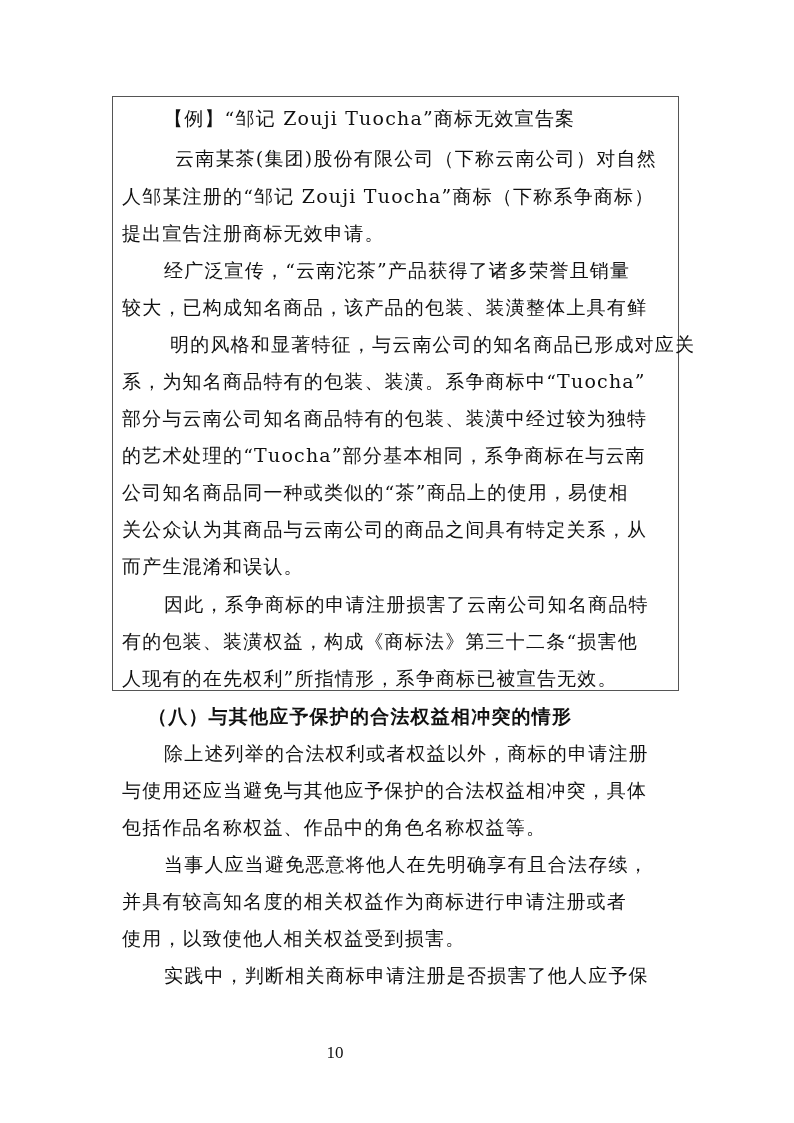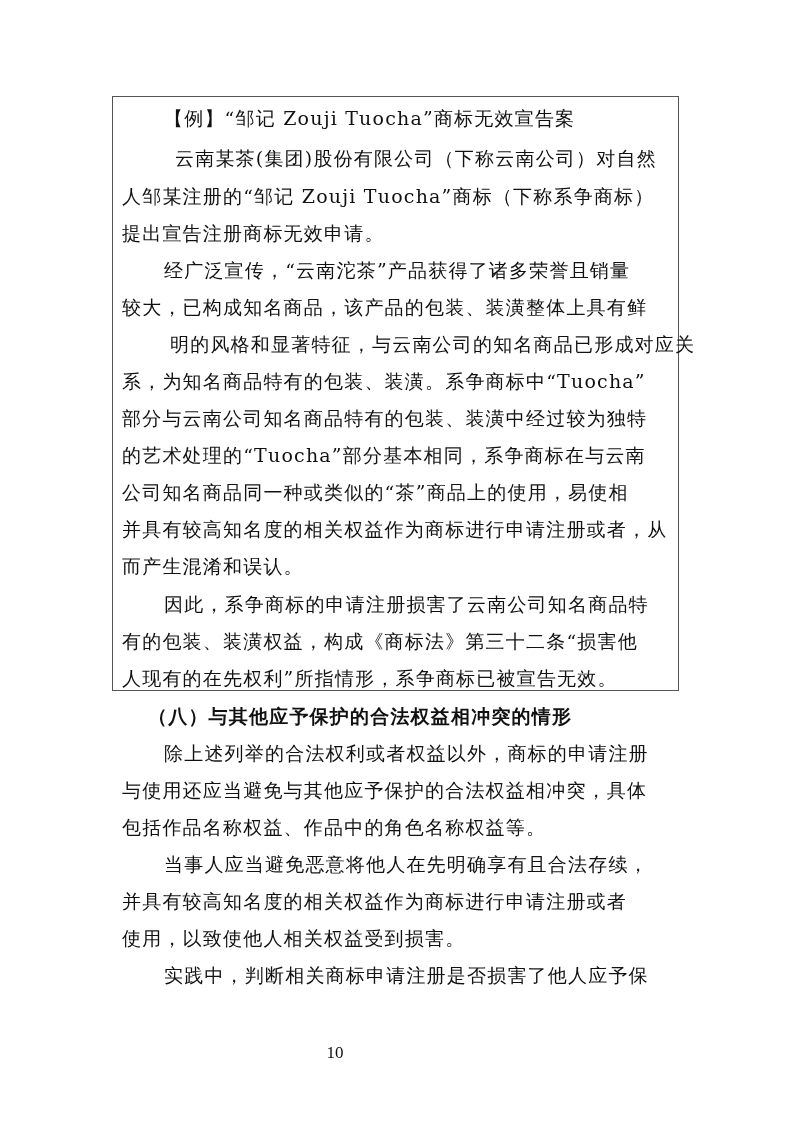--- a/index.html
+++ b/index.html
@@ -21,21 +21,21 @@
 <div class="line" style="left:164px;top:146px;margin-left:11px;">云南某茶(集团)股份有限公司（下称云南公司）对自然</div>
 <div class="line" style="left:122px;top:184px;">人邹某注册的“邹记 Zouji Tuocha”商标（下称系争商标）</div>
 <div class="line" style="left:122px;top:221px;">提出宣告注册商标无效申请。</div>
 <div class="line" style="left:164px;top:258px;text-align:center;">经广泛宣传，“云南沱茶”产品获得了诸多荣誉且销量</div>
 <div class="line" style="left:122px;top:295px;">较大，已构成知名商品，该产品的包装、装潢整体上具有鲜</div>
 <div class="line" style="left:122px;top:332px;margin-left:48px;">明的风格和显著特征，与云南公司的知名商品已形成对应关</div>
 <div class="line" style="left:122px;top:369px;">系，为知名商品特有的包装、装潢。系争商标中“Tuocha”</div>
 <div class="line" style="left:122px;top:406px;">部分与云南公司知名商品特有的包装、装潢中经过较为独特</div>
 <div class="line" style="left:122px;top:443px;">的艺术处理的“Tuocha”部分基本相同，系争商标在与云南</div>
 <div class="line" style="left:122px;top:480px;">公司知名商品同一种或类似的“茶”商品上的使用，易使相</div>
-<div class="line" style="left:122px;top:517px;">并具有较高知名度的相关权益作为商标进行申请注册或者，从</div>
+<div class="line" style="left:122px;top:517px;">关公众认为其商品与云南公司的商品之间具有特定关系，从</div>
 <div class="line" style="left:122px;top:554px;">而产生混淆和误认。</div>
 <div class="line" style="left:164px;top:592px;">因此，系争商标的申请注册损害了云南公司知名商品特</div>
 <div class="line" style="left:122px;top:629px;">有的包装、装潢权益，构成《商标法》第三十二条“损害他</div>
 <div class="line" style="left:122px;top:666px;">人现有的在先权利”所指情形，系争商标已被宣告无效。</div>
 
 <div class="line heading" style="left:148px;top:704px;">（八）与其他应予保护的合法权益相冲突的情形</div>
 <div class="line" style="left:164px;top:741px;">除上述列举的合法权利或者权益以外，商标的申请注册</div>
 <div class="line" style="left:122px;top:778px;">与使用还应当避免与其他应予保护的合法权益相冲突，具体</div>
 <div class="line" style="left:122px;top:815px;">包括作品名称权益、作品中的角色名称权益等。</div>
 <div class="line" style="left:164px;top:852px;">当事人应当避免恶意将他人在先明确享有且合法存续，</div>

